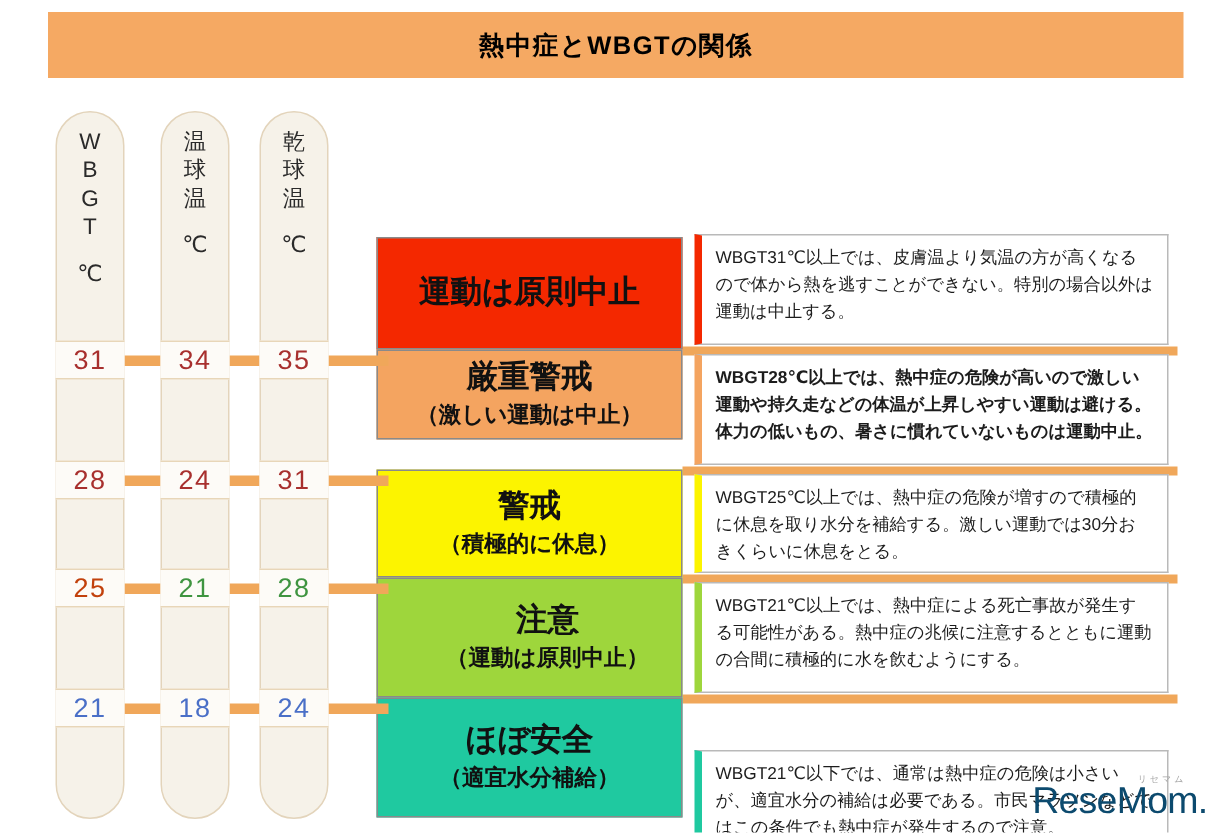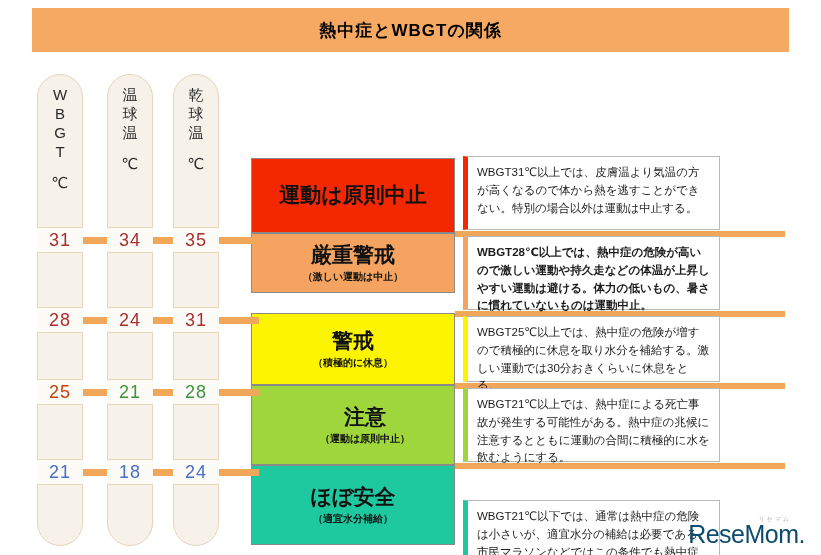--- a/index.html
+++ b/index.html
@@ -106,32 +106,32 @@
     text-align: center;
     z-index: 2;
   }
   .band .band-main {
     font-size: 21px;
     font-weight: bold;
     color: #111111;
     line-height: 1.15;
   }
   .band .band-sub {
-    font-size: 10px;
+    font-size: 15px;
     font-weight: bold;
     color: #111111;
     line-height: 1.2;
     margin-top: 3px;
   }
 
   
   .desc {
     position: absolute;
     left: 463px;
-    width: 257px;
+    width: 316px;
     box-sizing: border-box;
     background: #ffffff;
     border: 1px solid #b9b9b9;
     border-left-width: 5px;
     border-left-style: solid;
     padding: 7px 9px 5px 9px;
     font-size: 11.5px;
     line-height: 1.55;
     color: #1c1c1c;
     z-index: 2;

